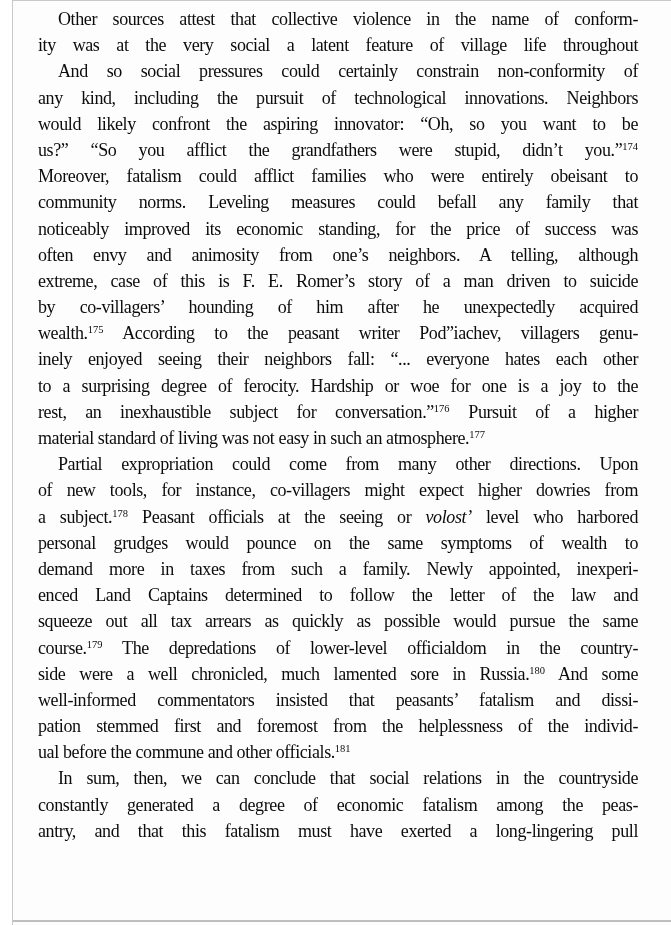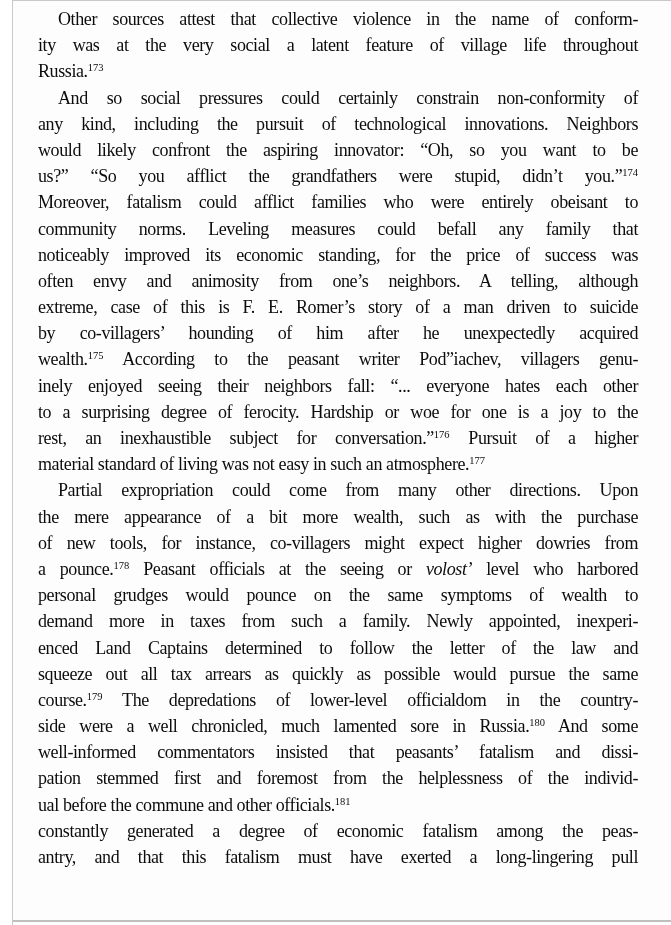--- a/index.html
+++ b/index.html
@@ -66,53 +66,52 @@
   }
 </style>
 </head>
 <body>
 
 <div class="page">
   <div class="text-block">
       <div class="paragraph">
         <div class="line indent"><span>Other sources attest that collective violence in the name of conform-</span></div>
         <div class="line"><span>ity was at the very social a latent feature of village life throughout</span></div>
-        <div class="line last"><span>Russia.</span><span class="sup">173</span></div>
       </div>
       <div class="paragraph">
         <div class="line indent"><span>And so social pressures could certainly constrain non-conformity of</span></div>
         <div class="line"><span>any kind, including the pursuit of technological innovations. Neighbors</span></div>
         <div class="line"><span>would likely confront the aspiring innovator: “Oh, so you want to be</span></div>
         <div class="line"><span>us?” “So you afflict the grandfathers were stupid, didn’t you.”</span><span class="sup">174</span></div>
         <div class="line"><span>Moreover, fatalism could afflict families who were entirely obeisant to</span></div>
         <div class="line"><span>community norms. Leveling measures could befall any family that</span></div>
         <div class="line"><span>noticeably improved its economic standing, for the price of success was</span></div>
         <div class="line"><span>often envy and animosity from one’s neighbors. A telling, although</span></div>
         <div class="line"><span>extreme, case of this is F. E. Romer’s story of a man driven to suicide</span></div>
         <div class="line"><span>by co-villagers’ hounding of him after he unexpectedly acquired</span></div>
         <div class="line"><span>wealth.</span><span class="sup">175</span><span> According to the peasant writer Pod”iachev, villagers genu-</span></div>
         <div class="line"><span>inely enjoyed seeing their neighbors fall: “... everyone hates each other</span></div>
         <div class="line"><span>to a surprising degree of ferocity. Hardship or woe for one is a joy to the</span></div>
         <div class="line"><span>rest, an inexhaustible subject for conversation.”</span><span class="sup">176</span><span> Pursuit of a higher</span></div>
         <div class="line last"><span>material standard of living was not easy in such an atmosphere.</span><span class="sup">177</span></div>
       </div>
       <div class="paragraph">
         <div class="line indent"><span>Partial expropriation could come from many other directions. Upon</span></div>
-        <div class="line"><span>the mere appearance of a bit more wealth, such as with the purchase</span></div>
         <div class="line"><span>of new tools, for instance, co-villagers might expect higher dowries from</span></div>
-        <div class="line"><span>a pounce.</span><span class="sup">178</span><span> Peasant officials at the seeing or </span><span class="ital">volost’</span><span> level who harbored</span></div>
+        <div class="line"><span>a subject.</span><span class="sup">178</span><span> Peasant officials at the seeing or </span><span class="ital">volost’</span><span> level who harbored</span></div>
         <div class="line"><span>personal grudges would pounce on the same symptoms of wealth to</span></div>
         <div class="line"><span>demand more in taxes from such a family. Newly appointed, inexperi-</span></div>
         <div class="line"><span>enced Land Captains determined to follow the letter of the law and</span></div>
         <div class="line"><span>squeeze out all tax arrears as quickly as possible would pursue the same</span></div>
         <div class="line"><span>course.</span><span class="sup">179</span><span> The depredations of lower-level officialdom in the country-</span></div>
         <div class="line"><span>side were a well chronicled, much lamented sore in Russia.</span><span class="sup">180</span><span> And some</span></div>
         <div class="line"><span>well-informed commentators insisted that peasants’ fatalism and dissi-</span></div>
         <div class="line"><span>pation stemmed first and foremost from the helplessness of the individ-</span></div>
         <div class="line last"><span>ual before the commune and other officials.</span><span class="sup">181</span></div>
       </div>
       <div class="paragraph">
+        <div class="line indent"><span>In sum, then, we can conclude that social relations in the countryside</span></div>
         <div class="line"><span>constantly generated a degree of economic fatalism among the peas-</span></div>
         <div class="line"><span>antry, and that this fatalism must have exerted a long-lingering pull</span></div>
       </div>
     </div>
   <div class="bottom-edge"></div>
 </div>
 
 </body></html>

